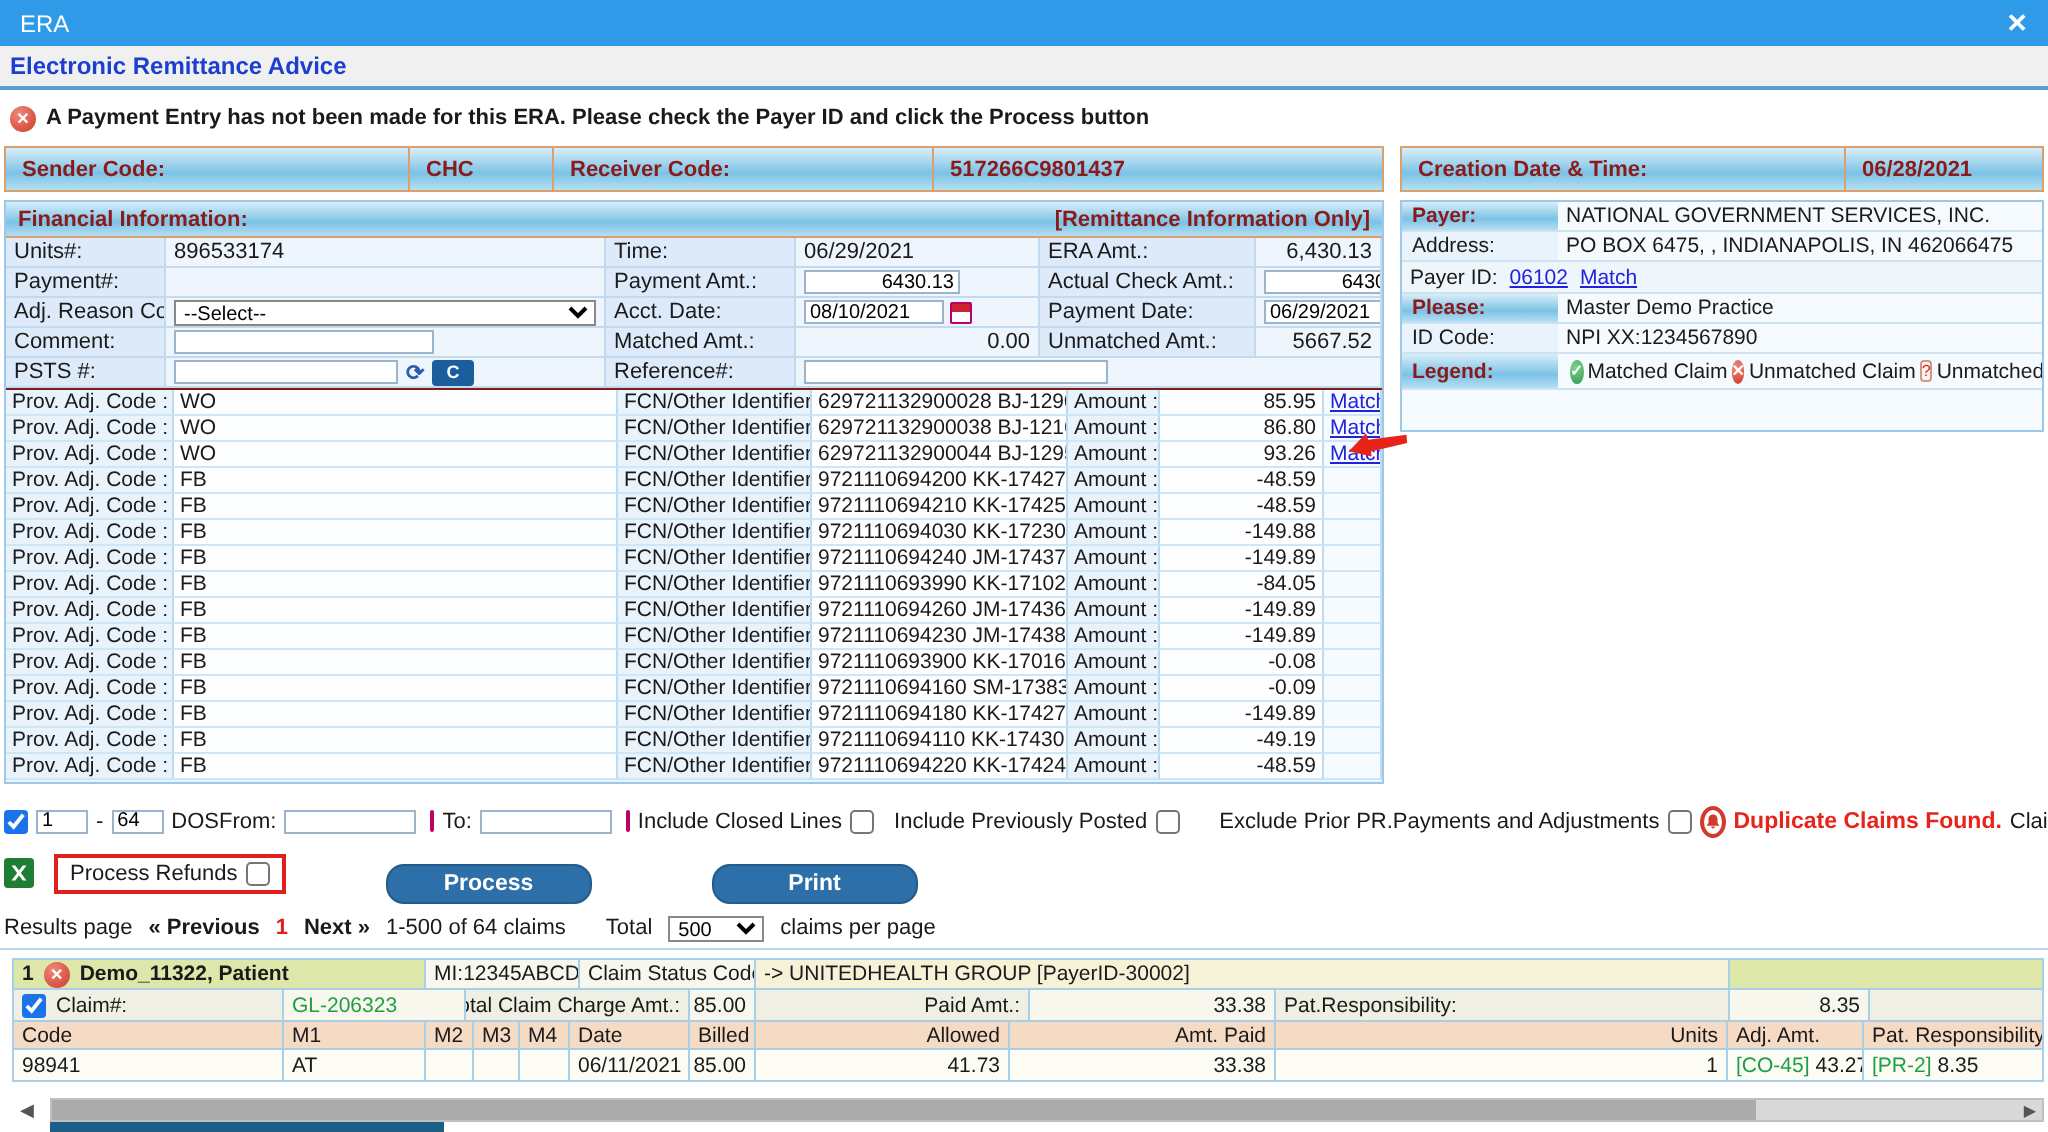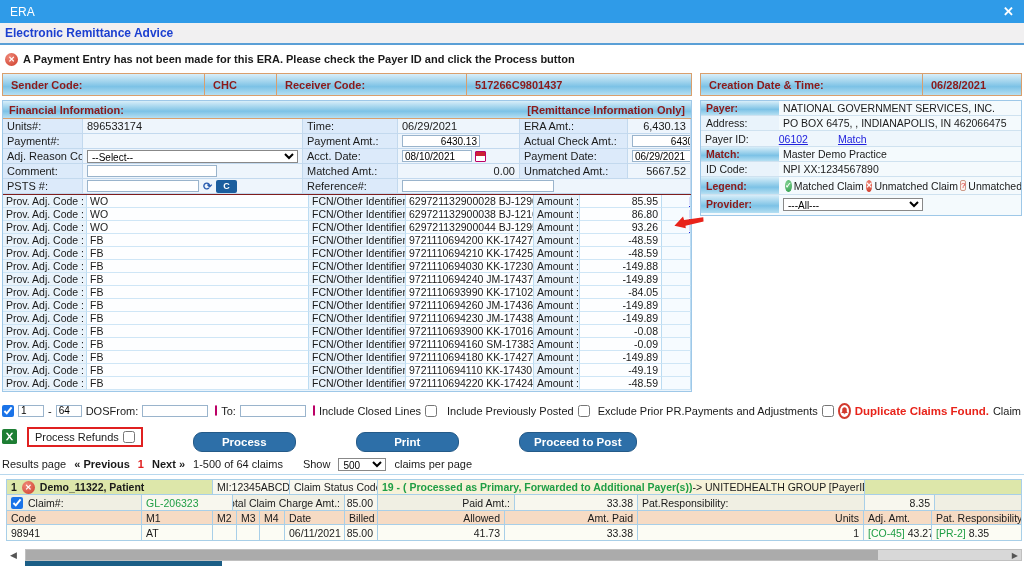--- a/index.html
+++ b/index.html
@@ -63,21 +63,21 @@
   .prov-row { display:flex; height:13px; align-items:center; font-size:10.5px; background:#f6fbff; }
   .prov-row span { display:flex; align-items:center; height:100%; border-right:1px solid #bcdcf2;
     border-bottom:1px solid #cfe6f6; padding:0 3px; overflow:hidden; white-space:nowrap; }
   .pc1 { width:84px; background:#e9f3fb; }
   .pc2 { width:222px; background:#fdfeff; }
   .pc3 { width:97px; background:#e9f3fb; }
   .pc4 { width:128px; background:#fdfeff; }
   .pc5 { width:46px; background:#e9f3fb; }
   .pc6 { width:82px; justify-content:flex-end; background:#fdfeff; }
   .pc7 { flex:1; border-right:none; }
-  a.mlink { color:#2222dd; text-decoration:underline; cursor:pointer;margin-left:24px; }
+  a.mlink { color:#2222dd; text-decoration:underline; cursor:pointer; }
 
   
   #payer-panel { left:700px; top:100px; width:322px; height:116px; border:1px solid #9ec8e8; background:#f4fafd; font-size:10.5px; }
   .pp-row { display:flex; border-bottom:1px solid #cfe2f0; align-items:center; }
   .pp-lab { width:78px; padding:1px 5px; align-self:stretch; display:flex; align-items:center; }
   .pp-lab.plain { background:#e9f3fb; }
   .pp-val { flex:1; padding:1px 4px; overflow:hidden; white-space:nowrap; }
   .legend-ico { display:inline-flex; width:12px; height:12px; border-radius:50%; color:#fff;
     font-size:8px; align-items:center; justify-content:center; font-weight:bold; margin:0 2px; }
   .ico-green { background:radial-gradient(circle at 35% 30%, #7dd08e, #2f9e4c); }
@@ -387,60 +387,56 @@
       <div class="pp-val">PO BOX 6475, , INDIANAPOLIS, IN   462066475</div>
     </div>
     <div class="pp-row" style="height:16px;background:#eef6fc">
       <div class="pp-val" style="display:flex;gap:6px;align-items:center">
         <span>Payer ID:</span>
         <a class="mlink">06102</a>
         <a class="mlink">Match</a>
       </div>
     </div>
     <div class="pp-row" style="height:15px">
-      <div class="pp-lab grad hdr-red">Match:</div>
+      <div class="pp-lab grad hdr-red">Please:</div>
       <div class="pp-val">Master Demo Practice</div>
     </div>
     <div class="pp-row" style="height:15px">
       <div class="pp-lab plain">ID Code:</div>
       <div class="pp-val">NPI XX:1234567890</div>
     </div>
     <div class="pp-row" style="height:18px">
       <div class="pp-lab grad hdr-red">Legend:</div>
       <div class="pp-val" style="display:flex;align-items:center">
         <span class="legend-ico ico-green">✓</span>
         <span>Matched Claim</span>
         <span class="legend-ico ico-red">✕</span>
         <span>Unmatched Claim</span>
         <span class="ico-q">?</span>
         <span>Unmatched L</span>
       </div>
-    </div>
-    <div class="pp-row" style="height:18px;border-bottom:none">
-      <div class="pp-lab grad hdr-red">Provider:</div>
-      <div class="pp-val"><select style="width:140px"><option>---All---</option></select></div>
     </div>
   </div>
 
   <div id="filter-row" class="abs">
     <input type="checkbox" checked="" style="">
     <input class="tin mini" value="1" style="">
     <span>-</span>
     <input class="tin mini" value="64" style="">
     <span>DOSFrom:</span>
     <input class="tin dos" style="">
     <span class="cal"></span>
     <span>To:</span>
     <input class="tin dos" style="">
     <span class="cal"></span>
     <span>Include Closed Lines</span>
     <input type="checkbox" style="">
     <span style="margin-left:6px">Include Previously Posted</span>
     <input type="checkbox" style="">
-    <span style="margin-left:4px">Exclude Prior PR.Payments and Adjustments</span>
+    <span style="margin-left:16px">Exclude Prior PR.Payments and Adjustments</span>
     <input type="checkbox" style="">
     <span class="bell">
       <svg width="9" height="10" viewBox="0 0 24 24">
           <path fill="#d23a2e" d="M12 2c-3.5 0-6 2.5-6 6v5l-2.5 4h17L18 13V8c0-3.5-2.5-6-6-6zM9.5 18a2.5 2.5 0 005 0z"></path>
         </svg>
     </span>
     <span class="dup-red">Duplicate Claims Found.</span>
     <span>Claim Status</span>
 
   </div>
@@ -454,46 +450,44 @@
     </span>
     <span id="refunds-box">
       <span>Process Refunds</span>
       <input type="checkbox" style="">
     </span>
     <span style="width:30px"></span>
     <span class="blue-btn">Process</span>
     <span style="width:40px"></span>
     <span class="blue-btn">Print</span>
     <span style="width:40px"></span>
-    <span class="blue-btn" style="width:118px">Proceed to Post</span>
   </div>
 
   <div id="pag-row" class="abs">
     <span>Results page</span>
     <span class="b">« Previous</span>
     <span id="pag-cur">1</span>
     <span class="b">Next »</span>
     <span>1-500 of 64 claims</span>
-    <span style="margin-left:12px">Show</span>
+    <span style="margin-left:12px">Total</span>
     <select style="width:48px"><option>500</option></select>
     <span>claims per page</span>
   </div>
   <div id="pag-sep" class="abs"></div>
 
   <div id="claim-box" class="abs">
     <div class="c-row row-pat">
       <div class="ylw" style="width:207px;gap:5px;font-weight:bold">
         <span>1</span>
         <span class="red-circle">✕</span>
         <span>Demo_11322, Patient</span>
       </div>
       <div class="beige2" style="width:77px">MI:12345ABCD</div>
       <div class="beige2" style="width:88px">Claim Status Code:</div>
       <div class="cream" style="width:487px">
-        <span class="gbold">19 - ( Processed as Primary, Forwarded to Additional Payer(s))</span>
         <span> -&gt; UNITEDHEALTH GROUP [PayerID-30002]</span>
       </div>
       <div class="ylw" style="flex:1"></div>
     </div>
     <div class="c-row">
       <div class="beige" style="width:136px;gap:5px">
         <input type="checkbox" checked="" style="">
         <span>Claim#:</span>
       </div>
       <div class="beige2 green-txt" style="width:91px">GL-206323</div>

